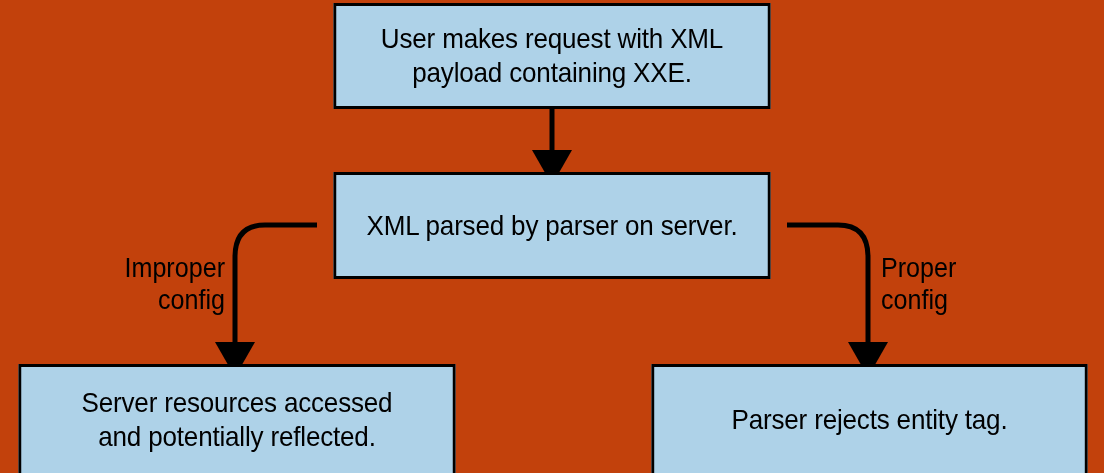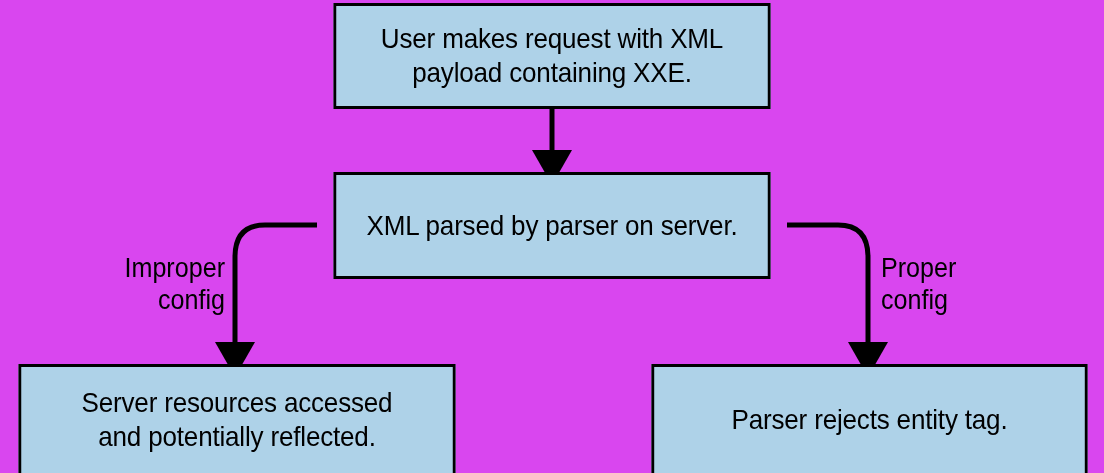--- a/index.html
+++ b/index.html
@@ -4,21 +4,21 @@
 <style>
   html, body {
     margin: 0;
     padding: 0;
     background: #ffffff;
   }
   #canvas {
     position: relative;
     width: 1104px;
     height: 473px;
-    background: #d946ef;
+    background: #c2410c;
     overflow: hidden;
     font-family: "Liberation Sans", "DejaVu Sans", sans-serif;
   }
   .node {
     position: absolute;
     box-sizing: border-box;
     background: #aed2e8;
     border: 3px solid #000000;
     display: flex;
     align-items: center;

